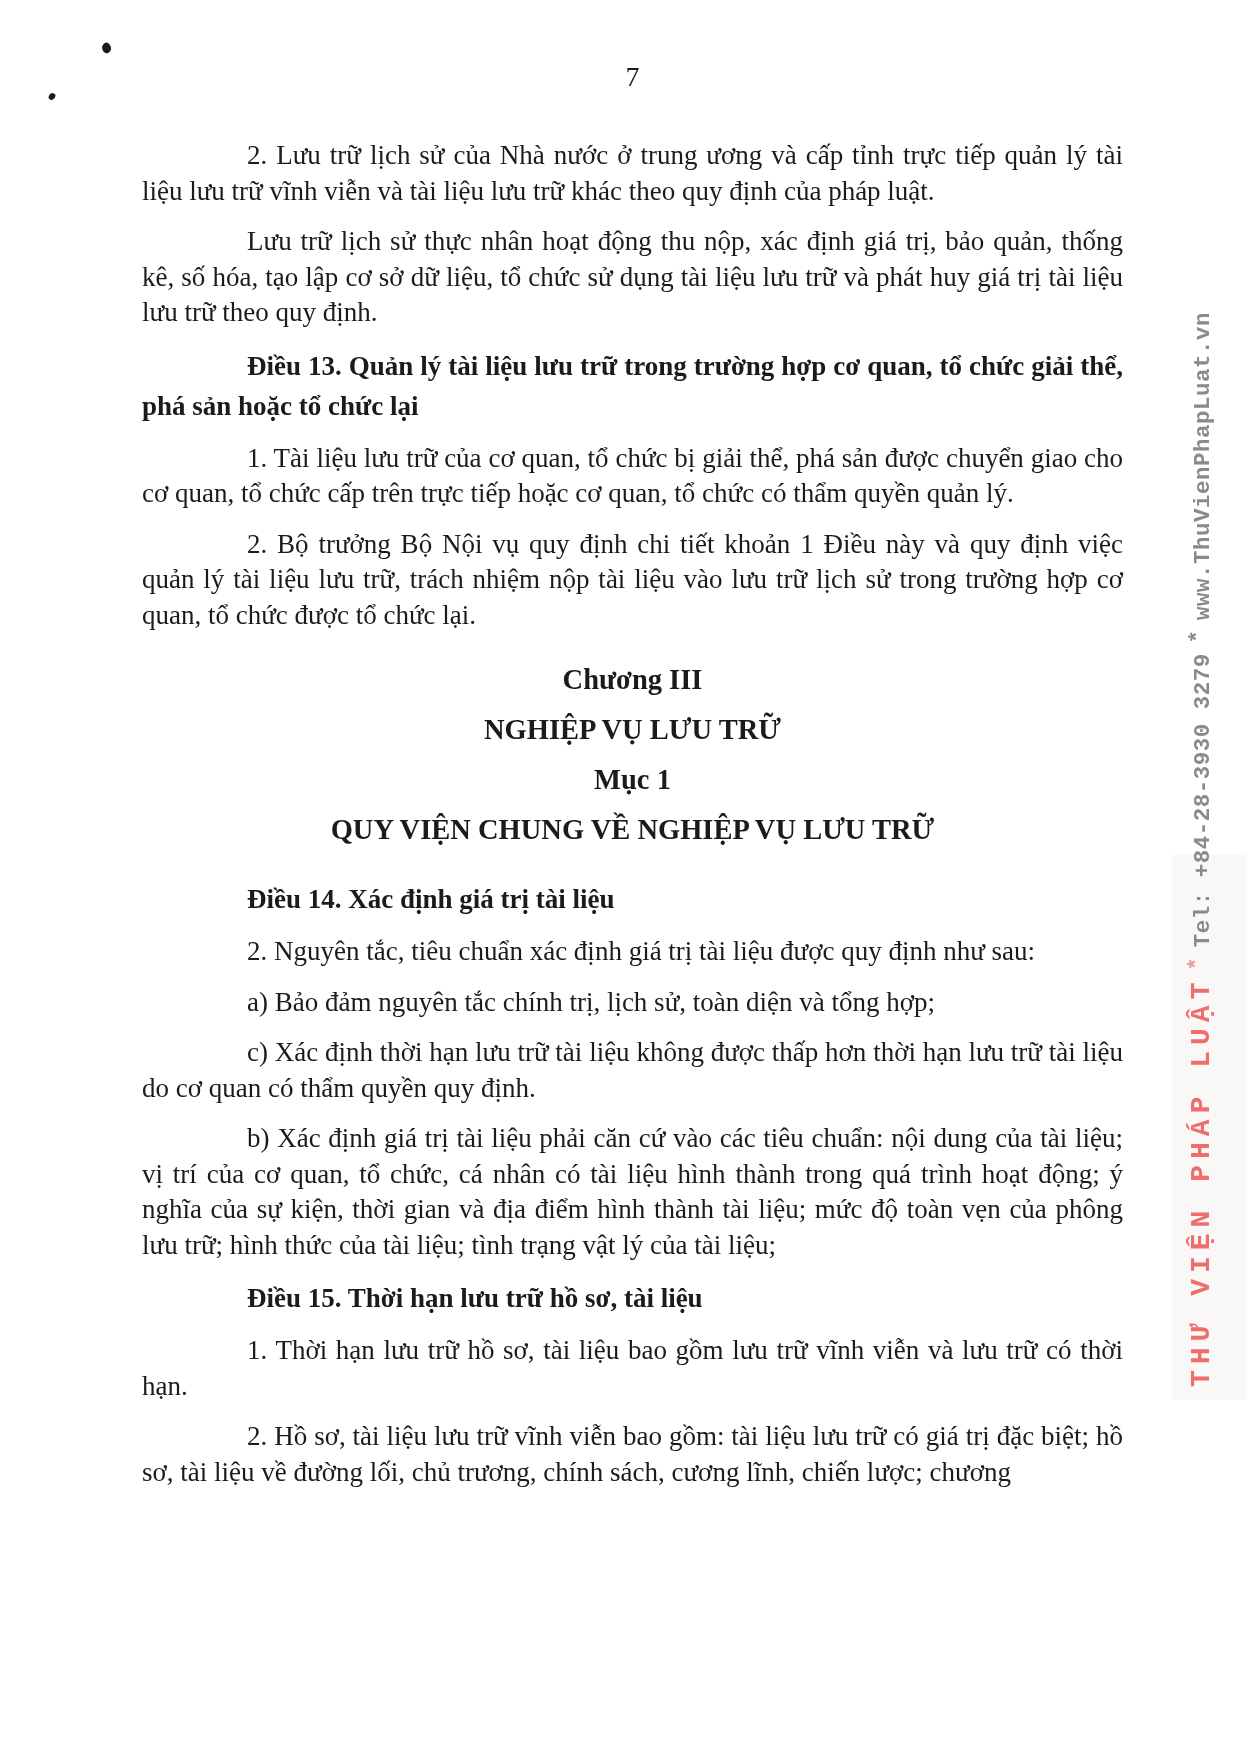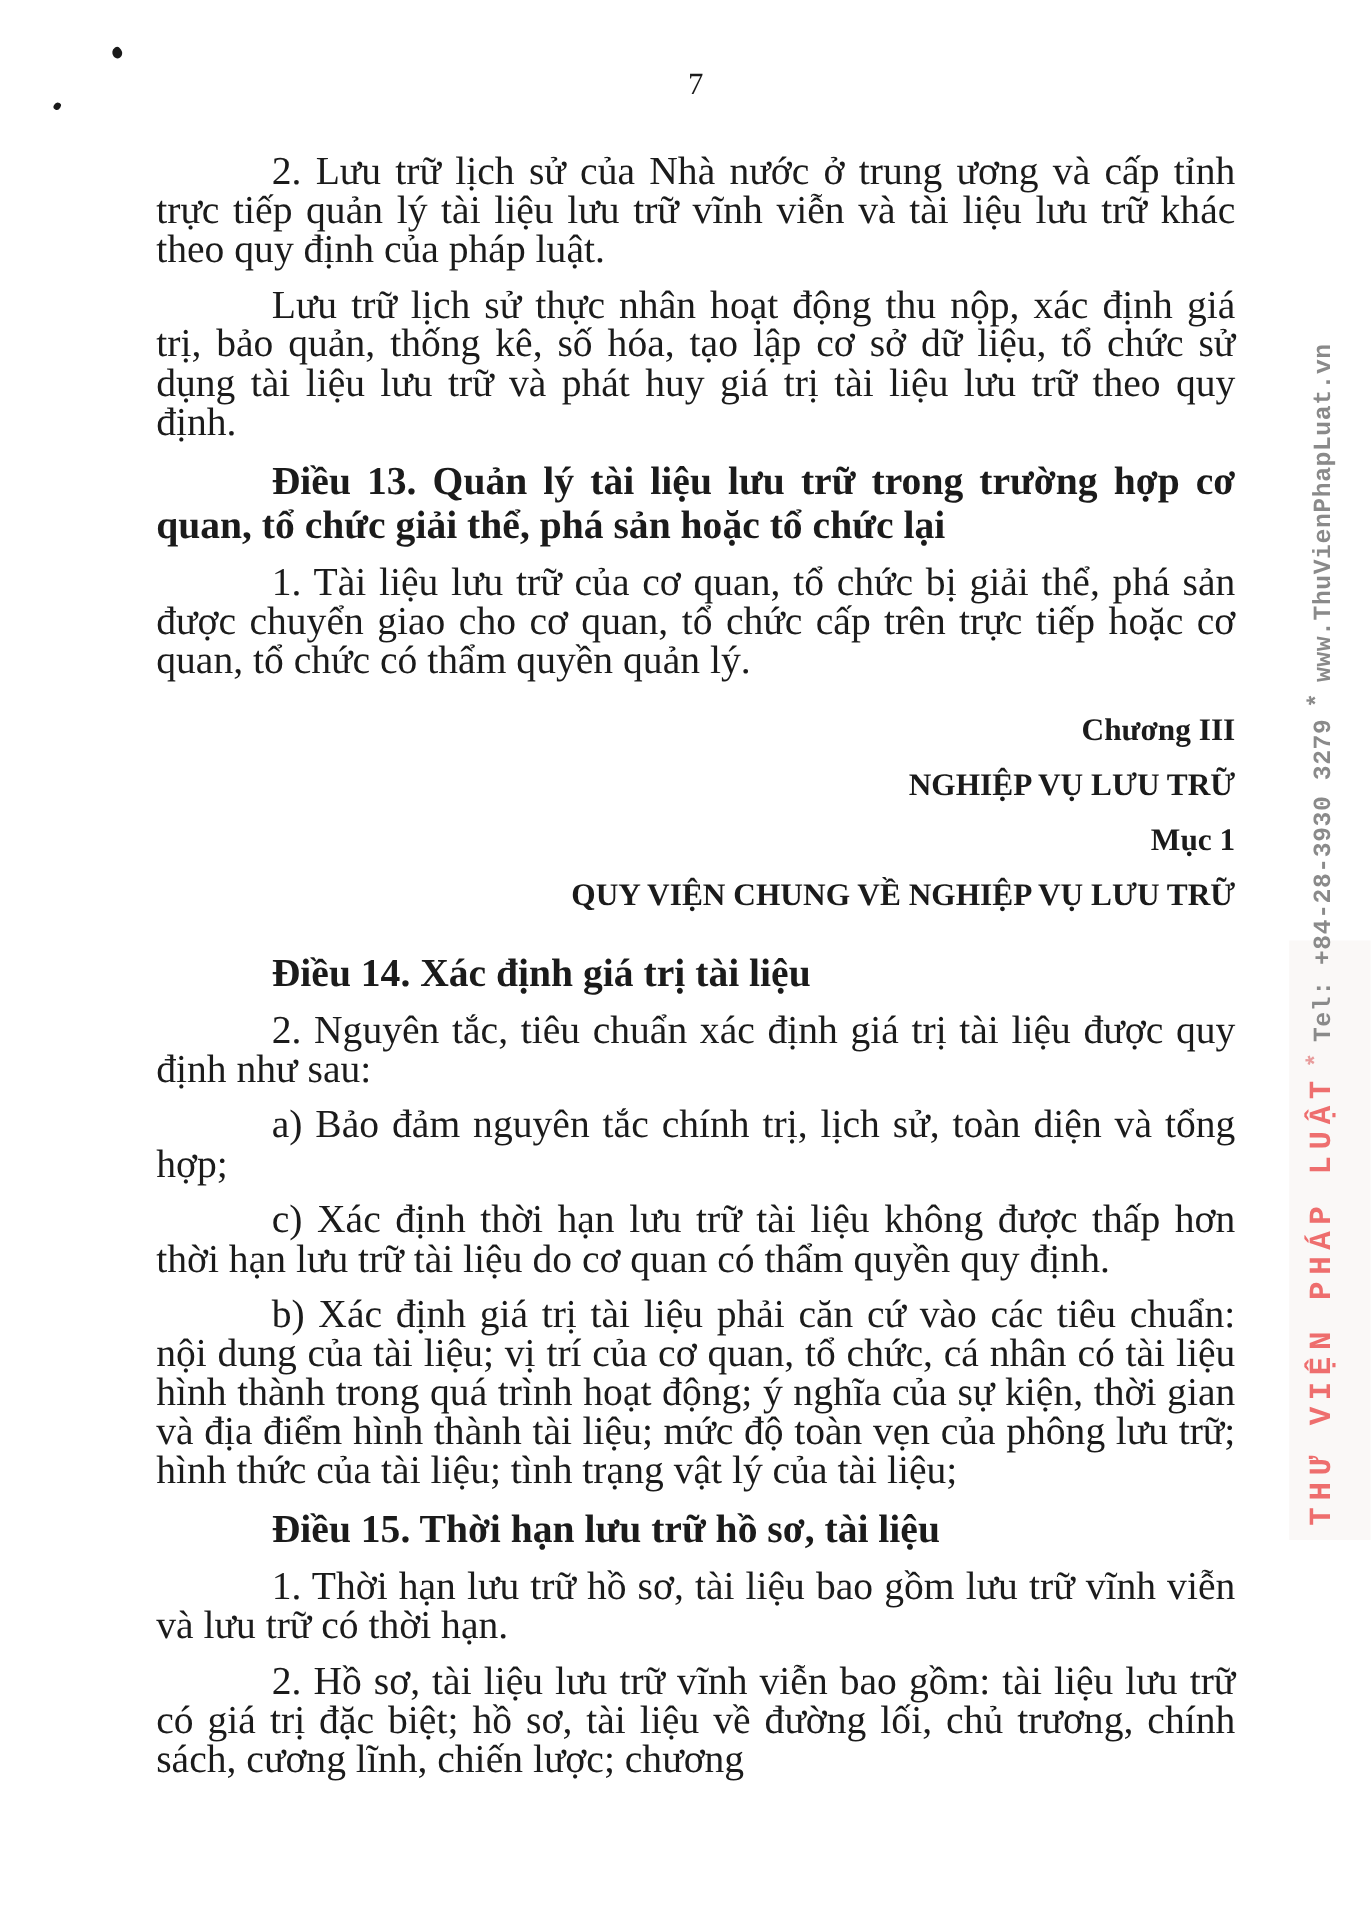--- a/index.html
+++ b/index.html
@@ -29,29 +29,29 @@
     color: #1b1b1b;
   }
   .page-number {
     text-align: center;
     font-size: 28px;
     line-height: 34px;
     margin: 0 0 44px 0;
   }
   .blk { margin: 0 0 15px 0; }
   .blk-para, .blk-article {
-    font-size: 36px;
+    font-size: 27px;
     line-height: 35.5px;
     text-align: justify;
     text-indent: 105px;
   }
   .blk-article { font-weight: 700; margin-top: 7px; line-height: 40px; }
   .blk-center {
     font-weight: 700;
-    text-align: right;
+    text-align: center;
     text-indent: 0;
     font-size: 28.5px;
     line-height: 34px;
     margin: 0 0 16px 0;
   }
   .blk-para + .blk-center { margin-top: 30px; }
   .blk-center + .blk-article { margin-top: 32px; }
 
   
   .watermark {
@@ -106,20 +106,21 @@
 
   <div class="wm-band"></div>
 
   <div class="content">
     <div class="page-number">7</div>
     <div>
         <p class="blk blk-para">2. Lưu trữ lịch sử của Nhà nước ở trung ương và cấp tỉnh trực tiếp quản lý tài liệu lưu trữ vĩnh viễn và tài liệu lưu trữ khác theo quy định của pháp luật.</p>
         <p class="blk blk-para">Lưu trữ lịch sử thực nhân hoạt động thu nộp, xác định giá trị, bảo quản, thống kê, số hóa, tạo lập cơ sở dữ liệu, tổ chức sử dụng tài liệu lưu trữ và phát huy giá trị tài liệu lưu trữ theo quy định.</p>
         <p class="blk blk-article">Điều 13. Quản lý tài liệu lưu trữ trong trường hợp cơ quan, tổ chức giải thể, phá sản hoặc tổ chức lại</p>
         <p class="blk blk-para">1. Tài liệu lưu trữ của cơ quan, tổ chức bị giải thể, phá sản được chuyển giao cho cơ quan, tổ chức cấp trên trực tiếp hoặc cơ quan, tổ chức có thẩm quyền quản lý.</p>
+        <p class="blk blk-para">2. Bộ trưởng Bộ Nội vụ quy định chi tiết khoản 1 Điều này và quy định việc quản lý tài liệu lưu trữ, trách nhiệm nộp tài liệu vào lưu trữ lịch sử trong trường hợp cơ quan, tổ chức được tổ chức lại.</p>
         <p class="blk blk-center">Chương III</p>
         <p class="blk blk-center">NGHIỆP VỤ LƯU TRỮ</p>
         <p class="blk blk-center">Mục 1</p>
         <p class="blk blk-center">QUY VIỆN CHUNG VỀ NGHIỆP VỤ LƯU TRỮ</p>
         <p class="blk blk-article">Điều 14. Xác định giá trị tài liệu</p>
         <p class="blk blk-para">2. Nguyên tắc, tiêu chuẩn xác định giá trị tài liệu được quy định như sau:</p>
         <p class="blk blk-para">a) Bảo đảm nguyên tắc chính trị, lịch sử, toàn diện và tổng hợp;</p>
         <p class="blk blk-para">c) Xác định thời hạn lưu trữ tài liệu không được thấp hơn thời hạn lưu trữ tài liệu do cơ quan có thẩm quyền quy định.</p>
         <p class="blk blk-para">b) Xác định giá trị tài liệu phải căn cứ vào các tiêu chuẩn: nội dung của tài liệu; vị trí của cơ quan, tổ chức, cá nhân có tài liệu hình thành trong quá trình hoạt động; ý nghĩa của sự kiện, thời gian và địa điểm hình thành tài liệu; mức độ toàn vẹn của phông lưu trữ; hình thức của tài liệu; tình trạng vật lý của tài liệu;</p>
         <p class="blk blk-article">Điều 15. Thời hạn lưu trữ hồ sơ, tài liệu</p>

